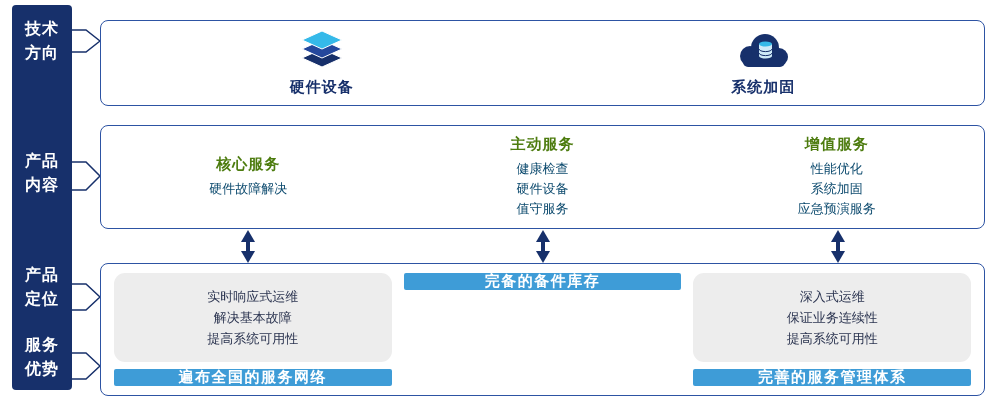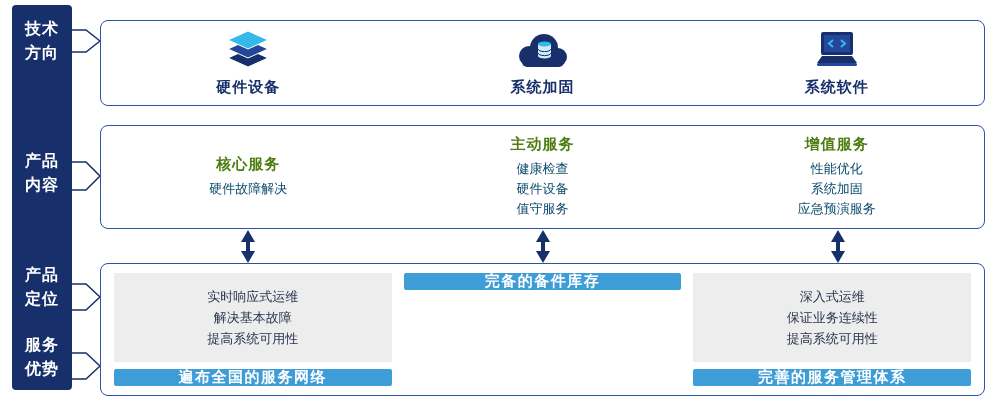--- a/index.html
+++ b/index.html
@@ -28,21 +28,21 @@
   .col { flex:1; display:flex; flex-direction:column; align-items:center; justify-content:center; }
 
   .tech-item { gap:7px; }
   .tech-label { font-size:15px; font-weight:bold; color:#17306b; letter-spacing:1px; }
 
   .svc-title { font-size:15px; font-weight:bold; color:#4d7c0f; letter-spacing:1px; margin-bottom:5px; }
   .svc-item  { font-size:13px; color:#0c4a6e; line-height:20px; }
 
   .bcol { flex:1; display:flex; flex-direction:column; gap:7px; }
   .gray-panel { flex:1; background:#ededed; display:flex; flex-direction:column;
-                align-items:center; justify-content:center; border-radius:0; }
+                align-items:center; justify-content:center; border-radius:11px; }
   .gray-line { font-size:13px; color:#2b3450; line-height:21px; }
   .blue-bar { height:17px; background:#3e9cd7; color:#ffffff; font-weight:bold; font-size:15px;
               display:flex; align-items:center; justify-content:center; letter-spacing:1.5px;
               border-radius:2px; }
 </style>
 </head>
 <body>
 
 <div class="canvas">
 
@@ -98,31 +98,20 @@
         <circle cx="32" cy="19" r="14" fill="#17306b"></circle>
         <circle cx="46" cy="28" r="9" fill="#17306b"></circle>
         <rect x="10" y="26" width="42" height="12" rx="5" fill="#17306b"></rect>
         <rect x="26" y="15" width="13" height="12" fill="#cfeaf8"></rect>
         <ellipse cx="32.5" cy="15" rx="6.5" ry="2.6" fill="#35b9e9"></ellipse>
         <ellipse cx="32.5" cy="27" rx="6.5" ry="2.6" fill="#cfeaf8"></ellipse>
         <path d="M26,20 a6.5,2.6 0 0 0 13,0 M26,24 a6.5,2.6 0 0 0 13,0" stroke="#17306b" stroke-width="1" fill="none"></path>
       </svg>
       <div class="tech-label">系统加固</div>
     </div>
-    <div class="col tech-item">
-      <svg width="46" height="42" viewBox="0 0 46 42">
-        <rect x="7" y="3" width="32" height="23" rx="2" fill="#17306b"></rect>
-        <rect x="10" y="6" width="26" height="17" fill="#24479c"></rect>
-        <polyline points="19,11 15,14.5 19,18" stroke="#35b9e9" stroke-width="2" fill="none"></polyline>
-        <polyline points="27,11 31,14.5 27,18" stroke="#35b9e9" stroke-width="2" fill="none"></polyline>
-        <polygon points="3,34 43,34 38,27 8,27" fill="#17306b"></polygon>
-        <rect x="3" y="34" width="40" height="3" rx="1.5" fill="#24479c"></rect>
-      </svg>
-      <div class="tech-label">系统软件</div>
-    </div>
   </div>
 
   <div class="box box-mid">
     <div class="col">
       <div class="svc-title">核心服务</div>
       <div class="svc-item">硬件故障解决</div>
     </div>
     <div class="col">
       <div class="svc-title">主动服务</div>
       <div class="svc-item">健康检查</div>

